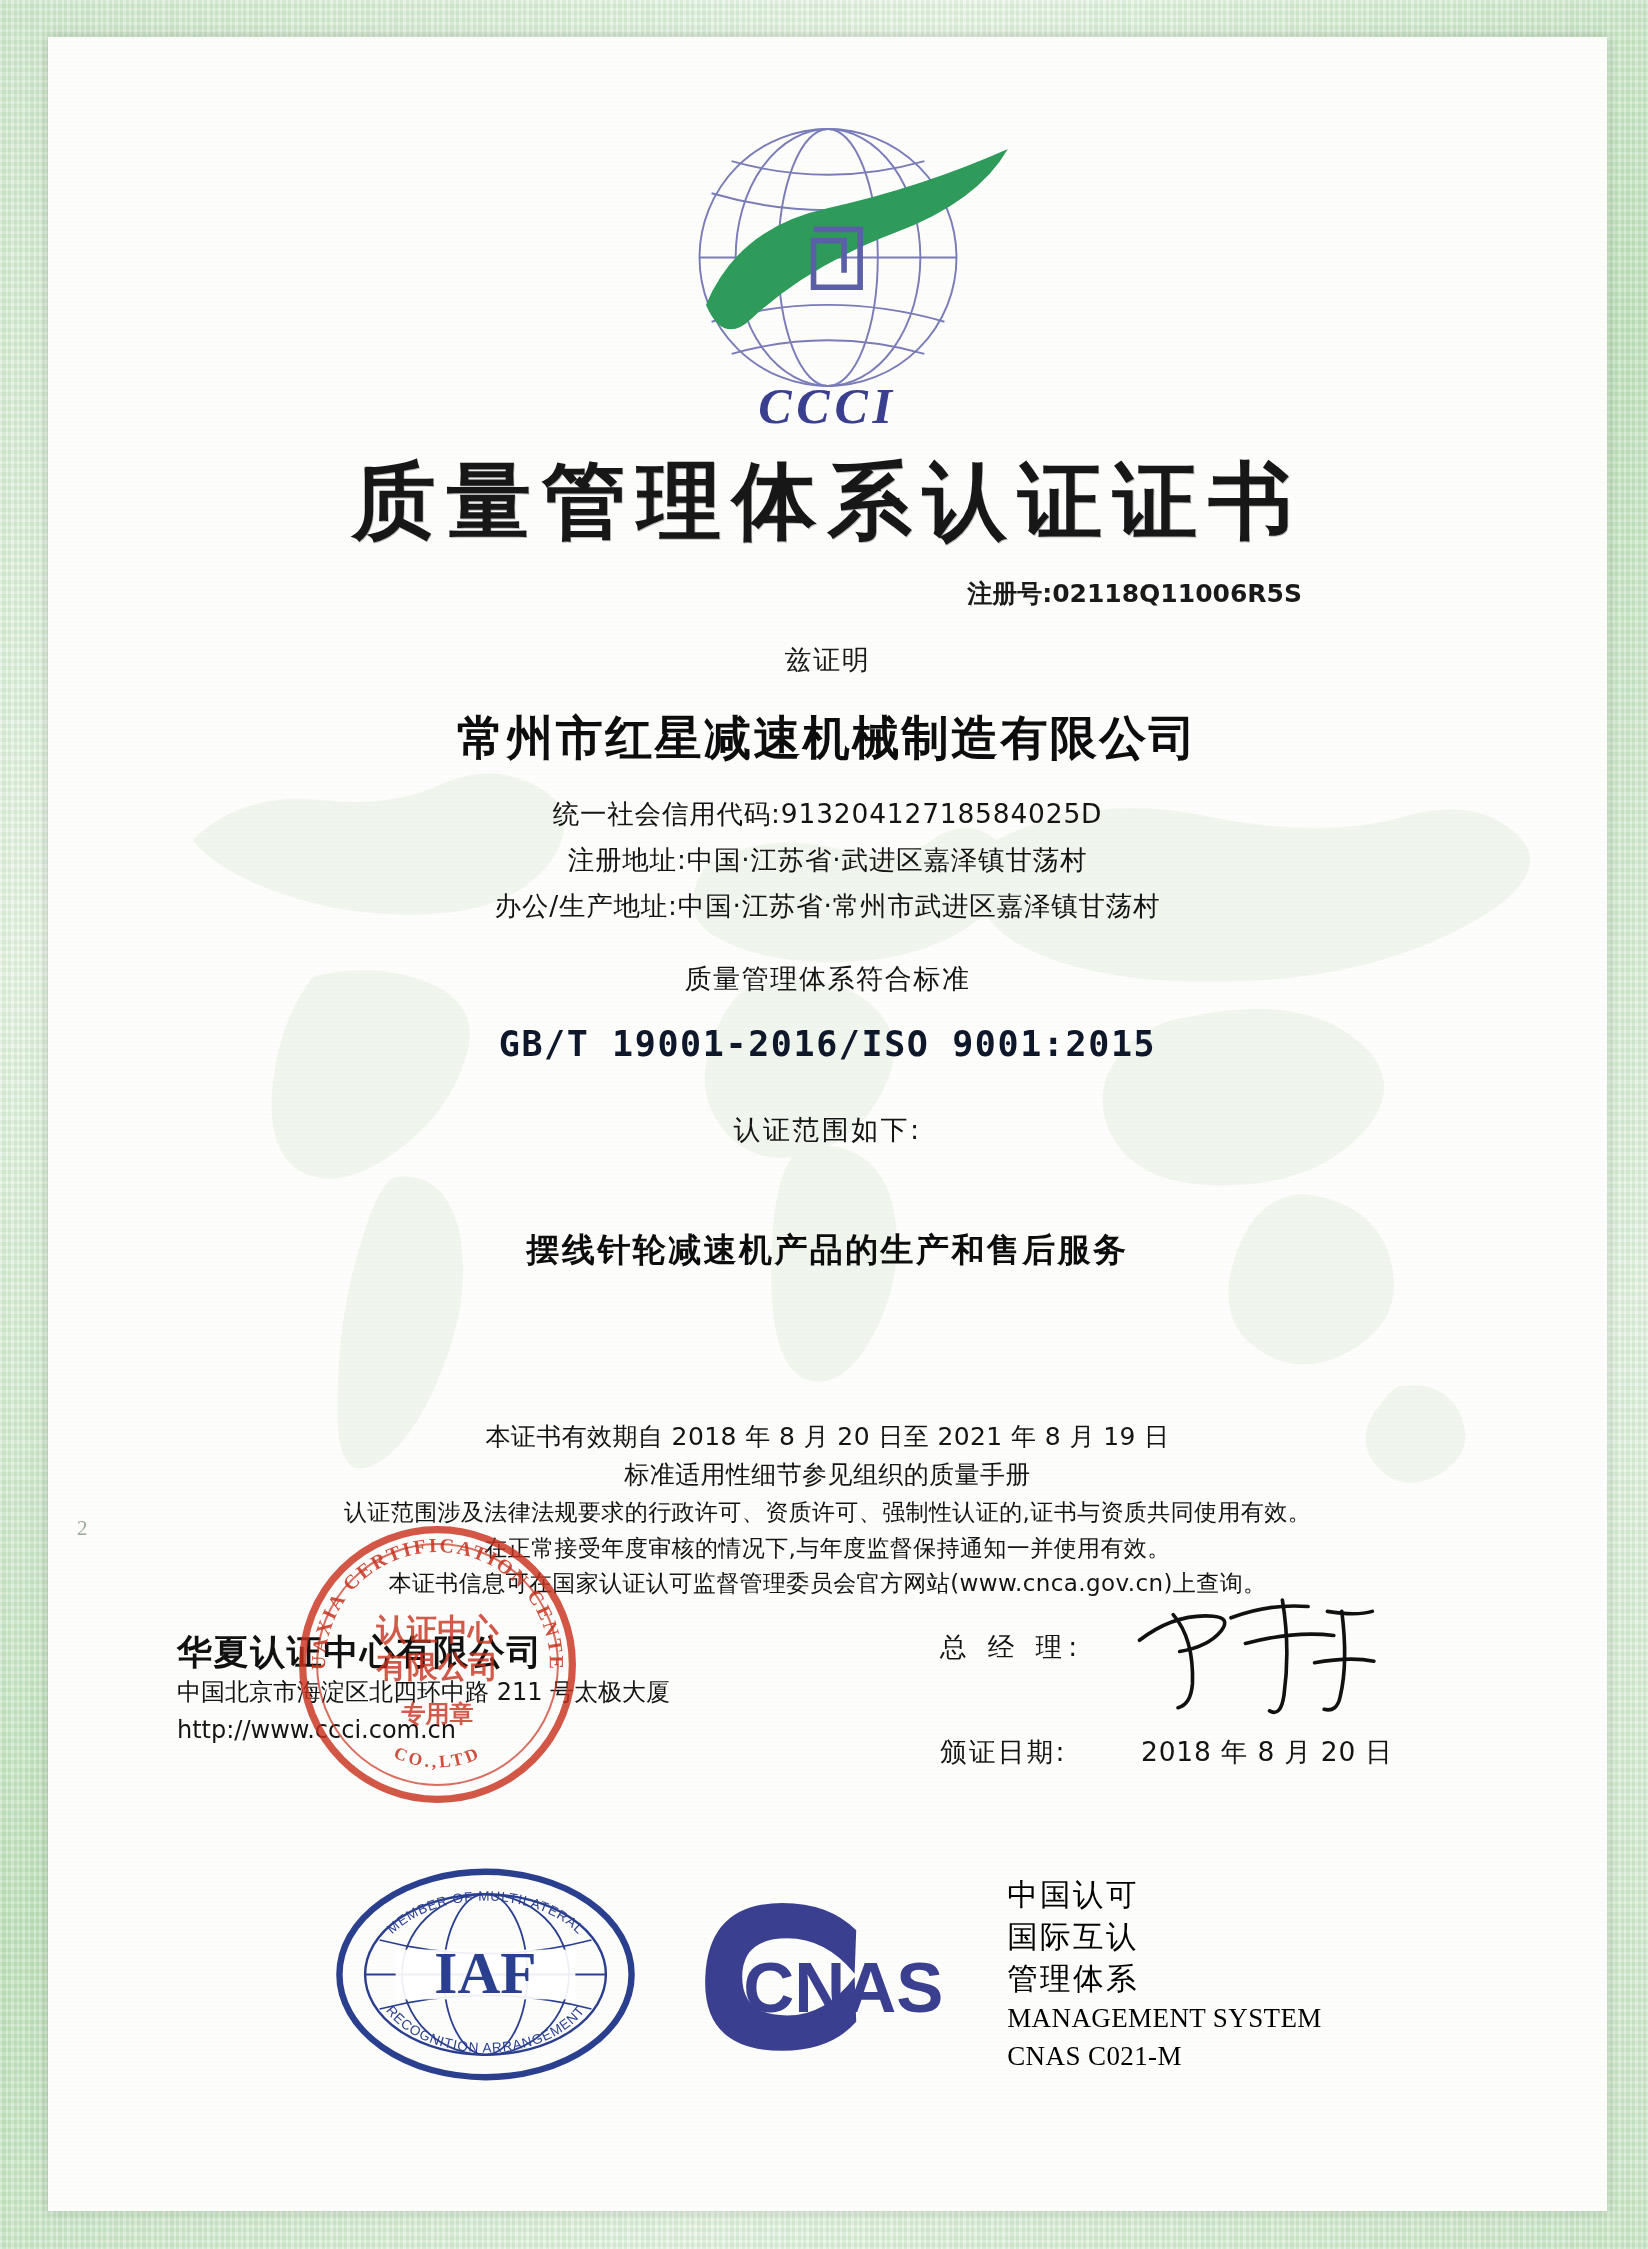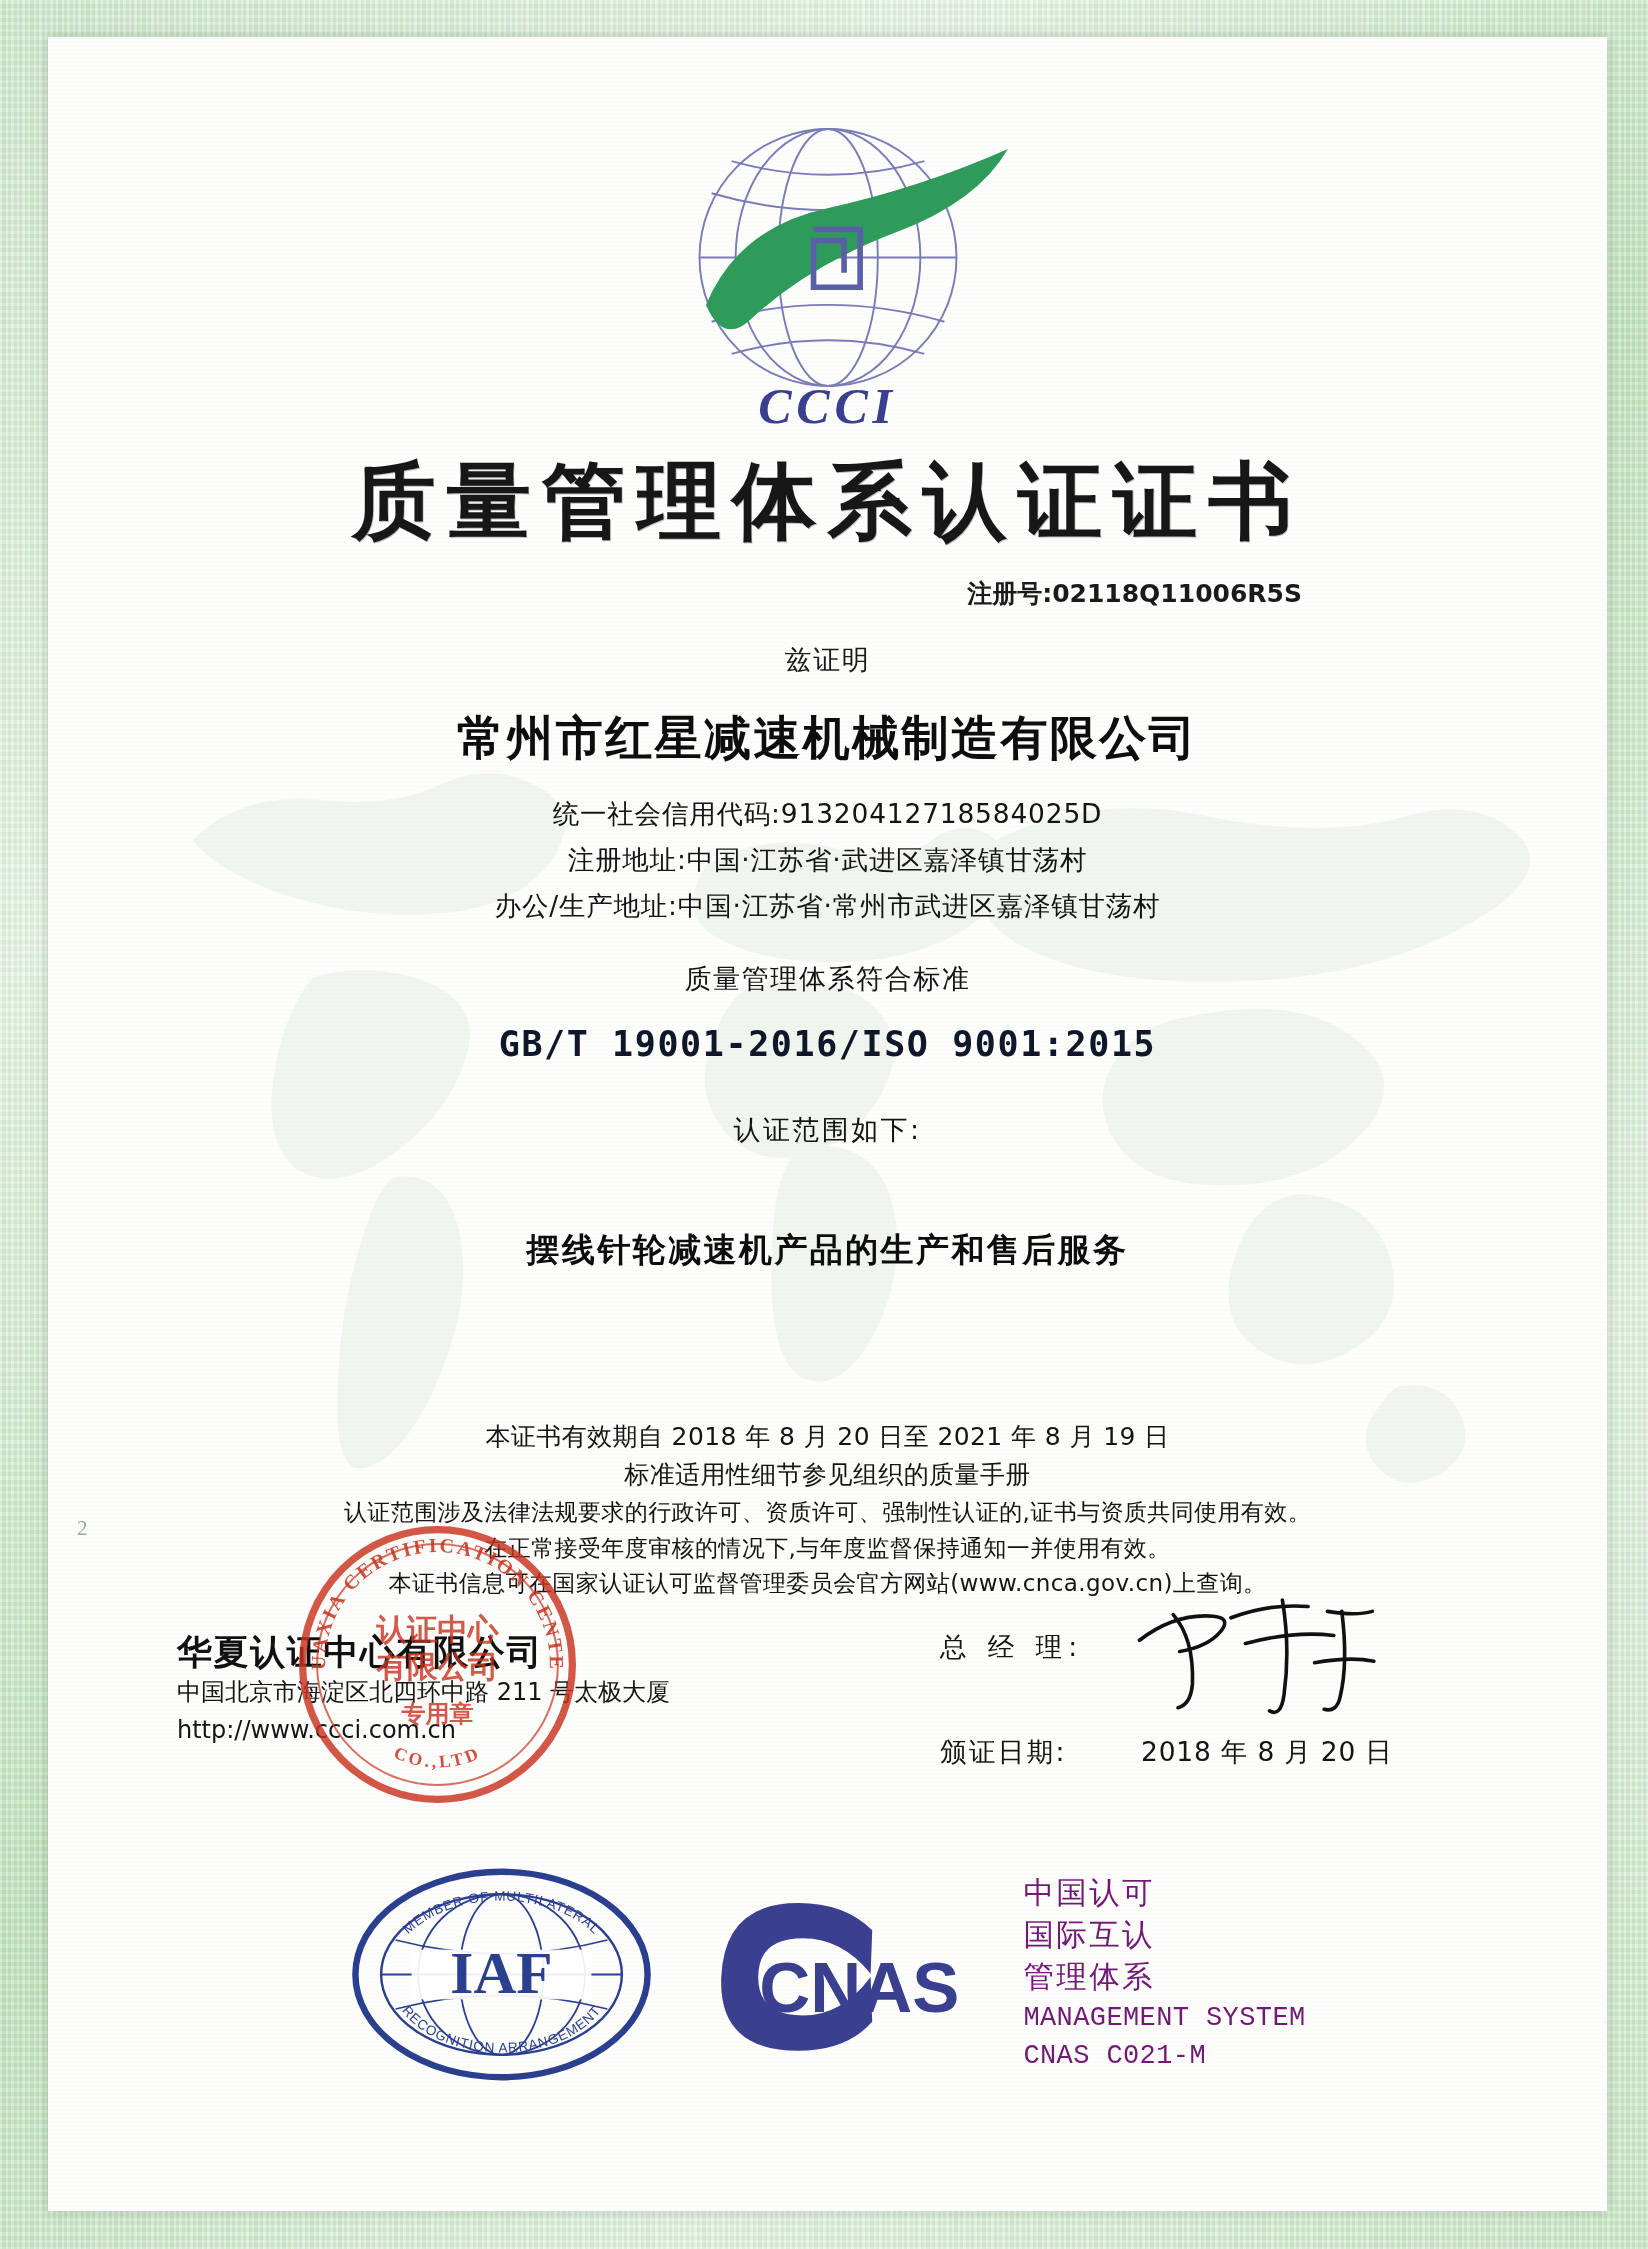--- a/index.html
+++ b/index.html
@@ -233,22 +233,22 @@
   
   .bottom-logos {
     margin-top: 96px;
     display: flex;
     align-items: center;
     justify-content: center;
     gap: 48px;
   }
   .cnas-text {
     text-align: left;
-    font-family: Liberation Mono, monospace;
-    color: #701a75;
+    font-family: Liberation Serif, serif;
+    color: #000000;
     line-height: 1.38;
   }
   .cnas-text .cn { font-size: 30.5px; letter-spacing: 2.4px; }
   .cnas-text .en { font-size: 27px; letter-spacing: 0.4px; }
   .cnas-text .code { font-size: 27px; letter-spacing: 0.4px; }
 
   .edge-mark {
     position: absolute;
     left: 29px;
     top: 1479px;

